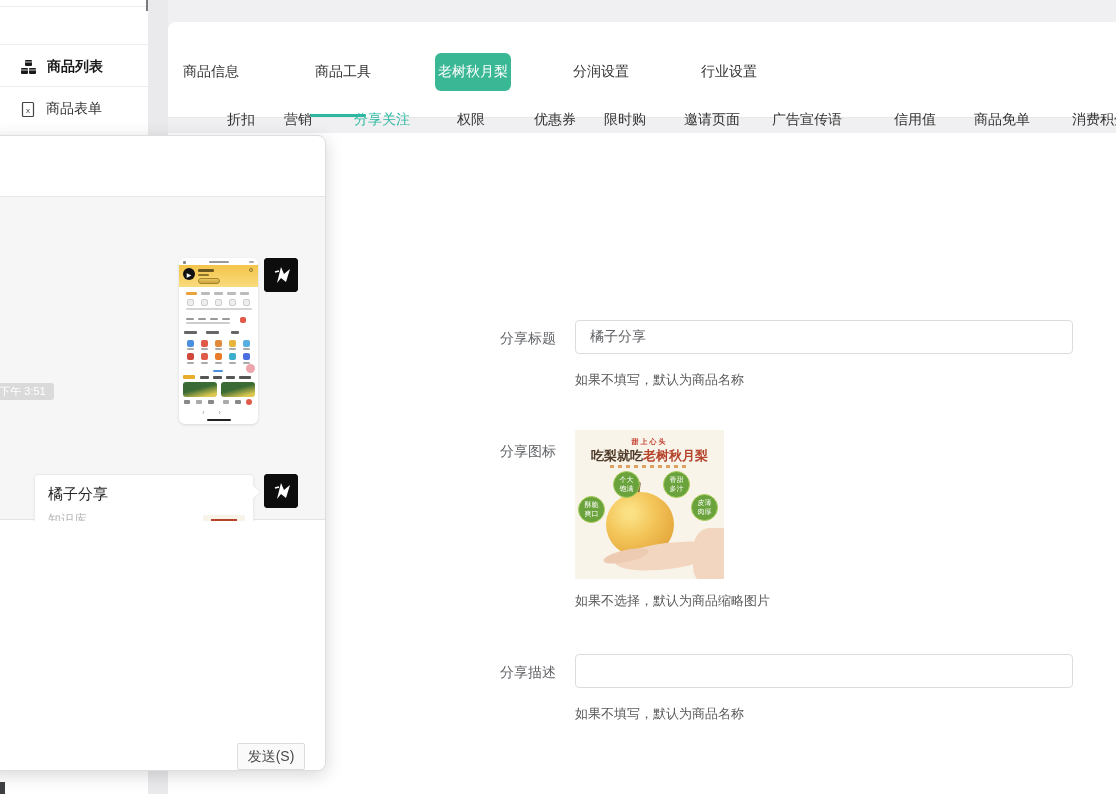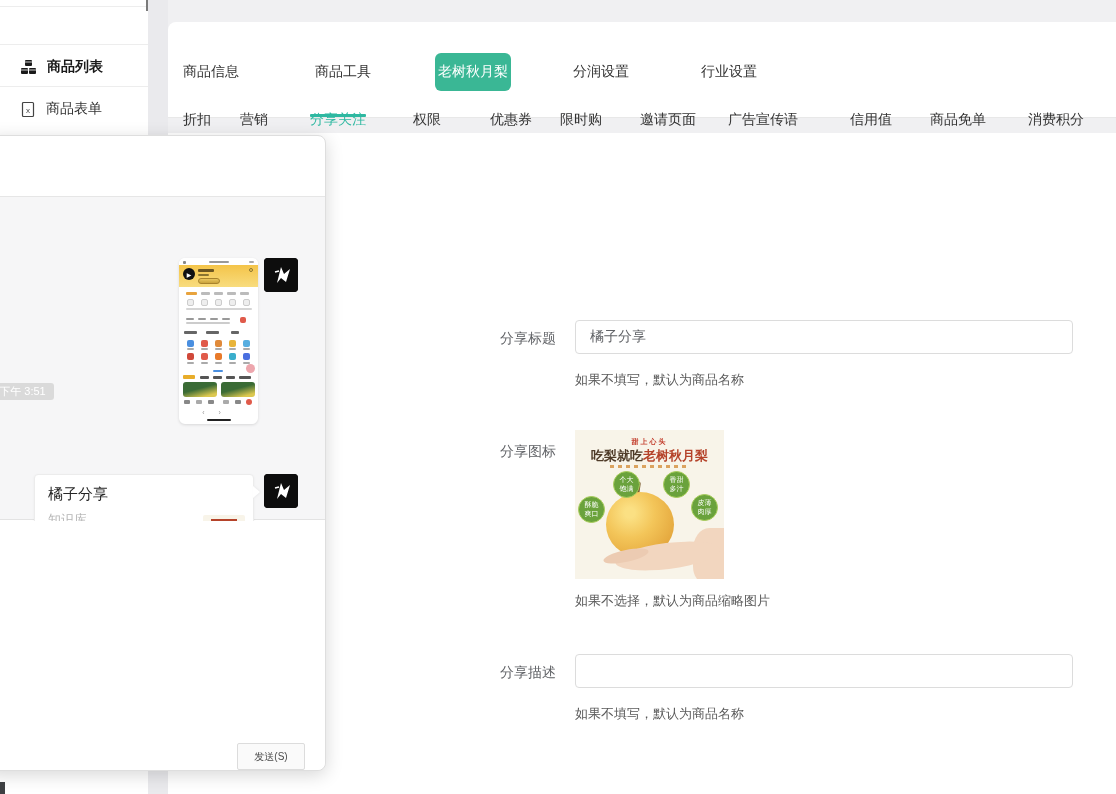--- a/index.html
+++ b/index.html
@@ -12,21 +12,21 @@
   .side-item { position:absolute; left:0; width:148px; height:38px; display:flex; align-items:center; gap:10px; padding-left:20px; font-size:14px; color:#333; cursor:pointer; }
   .side-item.active { font-weight:700; color:#1a1a1a;text-align:right; }
   .side-div { position:absolute; left:0; width:148px; height:1px; background:#ededed; }
   .side-thumb { position:absolute; left:146px; top:0; width:2px; height:11px; background:#7a7a7a; }
   #gutter { left:148px; top:0; width:20px; height:794px; background:#eaeaed; }
 
   
   #tabcard { left:168px; top:22px; width:948px; height:96px; background:#fff; border-radius:8px 0 0 0; border-bottom:1px solid #e8e8e8; }
   .tab { position:absolute; top:41px; font-size:14px; color:#333; cursor:pointer; white-space:nowrap; }
   .tab-btn { position:absolute; top:31px; width:76px; height:38px; border-radius:6px; color:#fff; font-size:14px; display:flex; align-items:center; justify-content:center; cursor:pointer; }
-  .subtab { position:absolute; top:89px; font-size:14px; color:#333; cursor:pointer; white-space:nowrap; }
+  .subtab { position:absolute; top:89px; font-size:14px; color:#333; cursor:pointer; white-space:nowrap;margin-left:44px; }
   .subtab.active { color:#2eb8a1; }
   #subtab-underline { position:absolute; top:92px; left:142px; width:56px; height:3px; background:#2eb8a1; border-radius:1px; }
 
   
   #formcard { left:168px; top:133px; width:948px; height:661px; background:#fff; }
   .f-label { position:absolute; left:312px; width:76px; text-align:right; font-size:14px; color:#606266; }
   .f-input { position:absolute; left:407px; width:498px; height:34px; border:1px solid #dcdcdc; border-radius:4px; padding:0 14px; font-size:14px; color:#606266; background:#fff; font-family:inherit; outline:none; }
   .f-hint { position:absolute; left:407px; font-size:13px; color:#5a5a5a; }
 
   
@@ -41,21 +41,21 @@
   .pear-stem { position:absolute; left:62px; top:52px; width:3px; height:13px; background:#7a5a2e; border-radius:2px; transform:rotate(8deg); }
   .hand1 { position:absolute; left:40px; top:113px; width:105px; height:26px; background:#f2d6bf; border-radius:50%; transform:rotate(-7deg); }
   .hand2 { position:absolute; left:118px; top:98px; width:40px; height:55px; background:#f2d6bf; border-radius:40% 0 0 30%; }
   .hand3 { position:absolute; left:28px; top:120px; width:46px; height:12px; background:#eccbb2; border-radius:50%; transform:rotate(-12deg); }
 
   
   #popup { left:-14px; top:135px; width:340px; height:636px; background:#fff; border:1px solid #dedede; border-radius:8px; box-shadow:0 4px 18px rgba(0,0,0,.16); }
   .win-icon { position:absolute; top:141px; width:14px; height:14px; display:flex; align-items:center; justify-content:center; color:#777; cursor:pointer; }
   #chatarea { position:absolute; left:0; top:60px; width:338px; height:324px; background:#f6f6f7; border-top:1px solid #e6e6e6; border-bottom:1px solid #e3e3e3; }
   #inputarea { position:absolute; left:0; top:385px; width:338px; height:249px; background:#fff; border-radius:0 0 8px 8px; }
-  .send-btn { position:absolute; left:250px; top:222px; width:68px; height:27px; background:#fafafa; border:1px solid #dcdcdc; border-radius:2px; font-size:10px; color:#4a4a4a; display:flex; align-items:center; justify-content:center; cursor:pointer; font-family:inherit; }
+  .send-btn { position:absolute; left:250px; top:222px; width:68px; height:27px; background:#fafafa; border:1px solid #dcdcdc; border-radius:2px; font-size:14px; color:#4a4a4a; display:flex; align-items:center; justify-content:center; cursor:pointer; font-family:inherit; }
   .avatar { position:absolute; width:34px; height:34px; background:#0d0d0d; border-radius:4px; overflow:hidden; }
   .timestamp { position:absolute; left:4px; top:186px; width:63px; height:17px; background:#dadada; color:#fff; font-size:11px; border-radius:3px; display:flex; align-items:center; justify-content:center; white-space:nowrap; }
   .share-card { position:absolute; left:47px; top:277px; width:220px; height:94px; background:#fff; border:1px solid #ececec; border-radius:4px; box-shadow:0 1px 3px rgba(0,0,0,.05); cursor:pointer; }
   .sc-title { position:absolute; left:13px; top:10px; font-size:15px; color:#262626; }
   .sc-sub { position:absolute; left:13px; top:36px; font-size:13px; color:#b5b5b5; }
   .sc-thumb { left:168px; top:40px; width:42px; height:44px; border-radius:2px; }
   .bubble-arrow { position:absolute; left:266px; top:289px; width:0; height:0; border-top:6px solid transparent; border-bottom:6px solid transparent; border-left:7px solid #fff; filter:drop-shadow(1px 0 1px rgba(0,0,0,.06)); }
 
   
   #phone { position:absolute; left:192px; top:61px; width:79px; height:166px; background:#fff; border-radius:6px; box-shadow:0 1px 3px rgba(0,0,0,.12); overflow:hidden; cursor:pointer; }

